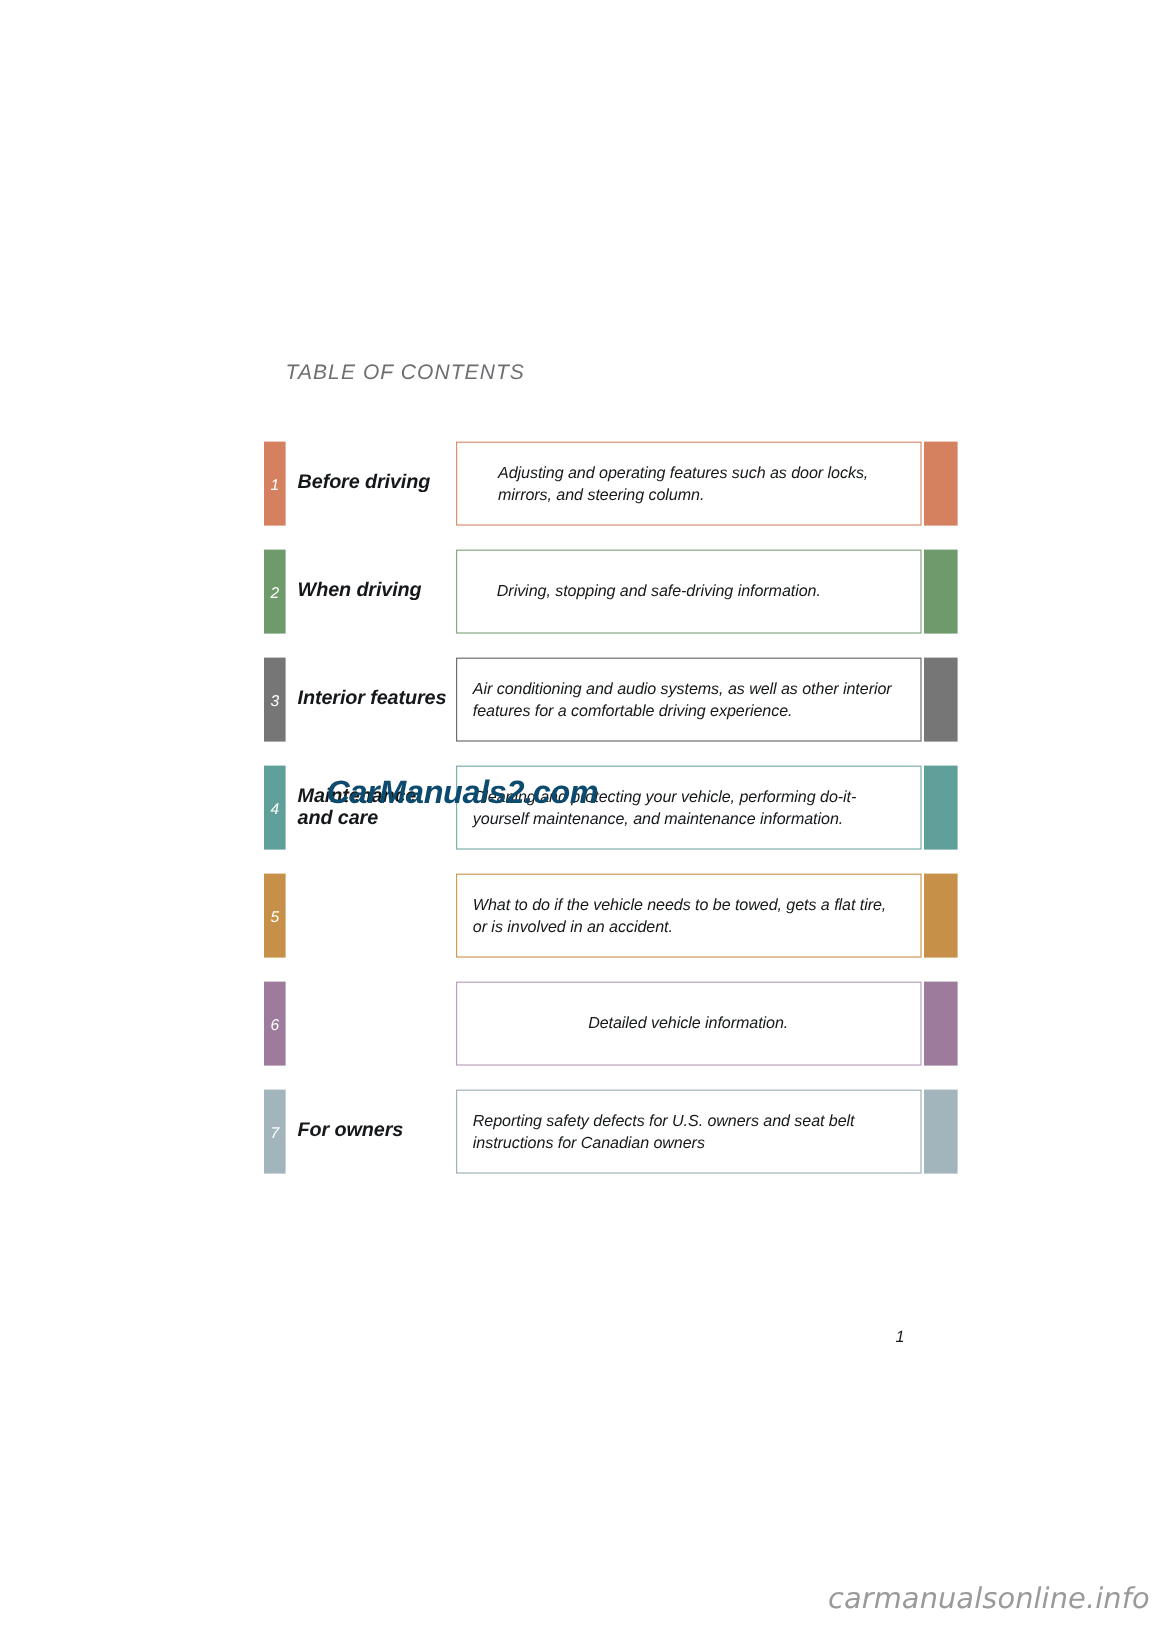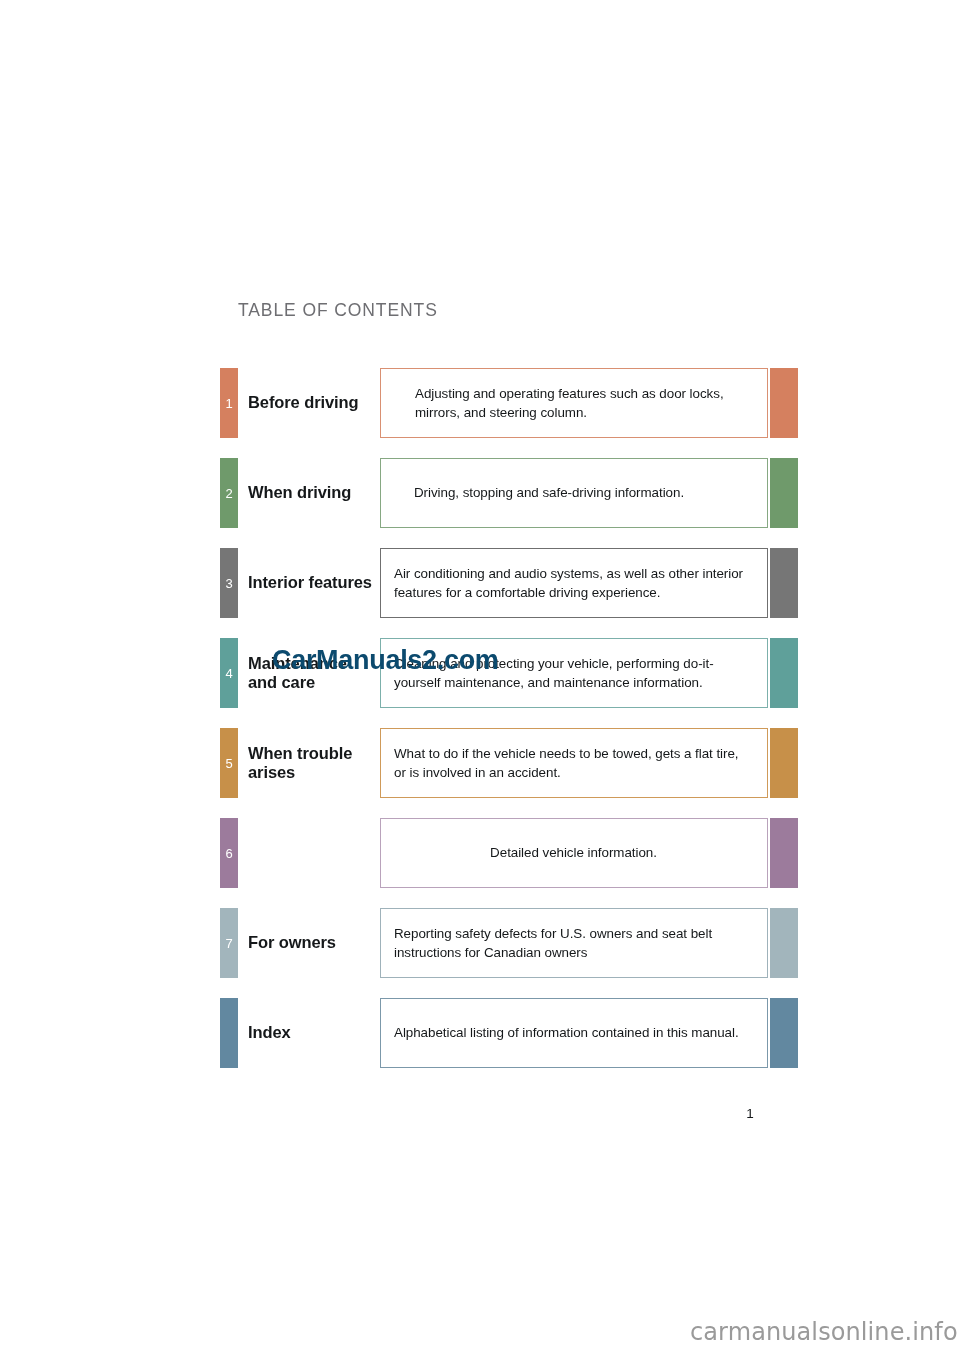--- a/index.html
+++ b/index.html
@@ -15,20 +15,21 @@
     overflow: hidden;
     -webkit-font-smoothing: antialiased;
   }
 
   .page {
     position: absolute;
     left: 0;
     top: 0;
     width: 856px;
     height: 1358px;
+    font-style: italic;
   }
 
   .toc-title {
     position: absolute;
     left: 238px;
     top: 300px;
     font-size: 17.5px;
     letter-spacing: 0.9px;
     color: #6e6e72;
     font-weight: 400;
@@ -179,49 +180,40 @@
       <div class="toc-row">
         <div class="num-tab" style="background: rgb(95, 160, 154);">4</div>
         <div class="row-title">Maintenance and care</div>
         <div class="desc-box" style="border-color: rgb(124, 176, 171);">
           <div class="desc-text">Cleaning and protecting your vehicle, performing do-it-yourself maintenance, and maintenance information.</div>
         </div>
         <div class="color-block" style="background: rgb(95, 160, 154);"></div>
       </div>
       <div class="toc-row">
         <div class="num-tab" style="background: rgb(199, 144, 73);">5</div>
-        <div class="row-title">When trouble arises</div>
         <div class="desc-box" style="border-color: rgb(207, 154, 89);">
           <div class="desc-text">What to do if the vehicle needs to be towed, gets a flat tire, or is involved in an accident.</div>
         </div>
         <div class="color-block" style="background: rgb(199, 144, 73);"></div>
       </div>
       <div class="toc-row">
         <div class="num-tab" style="background: rgb(156, 123, 156);">6</div>
         <div class="desc-box" style="border-color: rgb(185, 162, 187); justify-content: center;">
           <div class="desc-text">Detailed vehicle information.</div>
         </div>
         <div class="color-block" style="background: rgb(156, 123, 156);"></div>
       </div>
       <div class="toc-row">
         <div class="num-tab" style="background: rgb(162, 181, 188);">7</div>
         <div class="row-title">For owners</div>
         <div class="desc-box" style="border-color: rgb(159, 178, 186);">
           <div class="desc-text">Reporting safety defects for U.S. owners and seat belt instructions for Canadian owners</div>
         </div>
         <div class="color-block" style="background: rgb(162, 181, 188);"></div>
       </div>
-      <div class="toc-row">
-        <div class="num-tab blank" style="background: rgb(98, 136, 160);"></div>
-        <div class="row-title">Index</div>
-        <div class="desc-box" style="border-color: rgb(123, 152, 170);">
-          <div class="desc-text">Alphabetical listing of information contained in this manual.</div>
-        </div>
-        <div class="color-block" style="background: rgb(98, 136, 160);"></div>
-      </div>
     </div>
 
   <div class="page-number">1</div>
 
   <div class="wm-inline">CarManuals2.com</div>
 
   <div class="wm-footer">carmanualsonline.info</div>
 
 </div>
 

